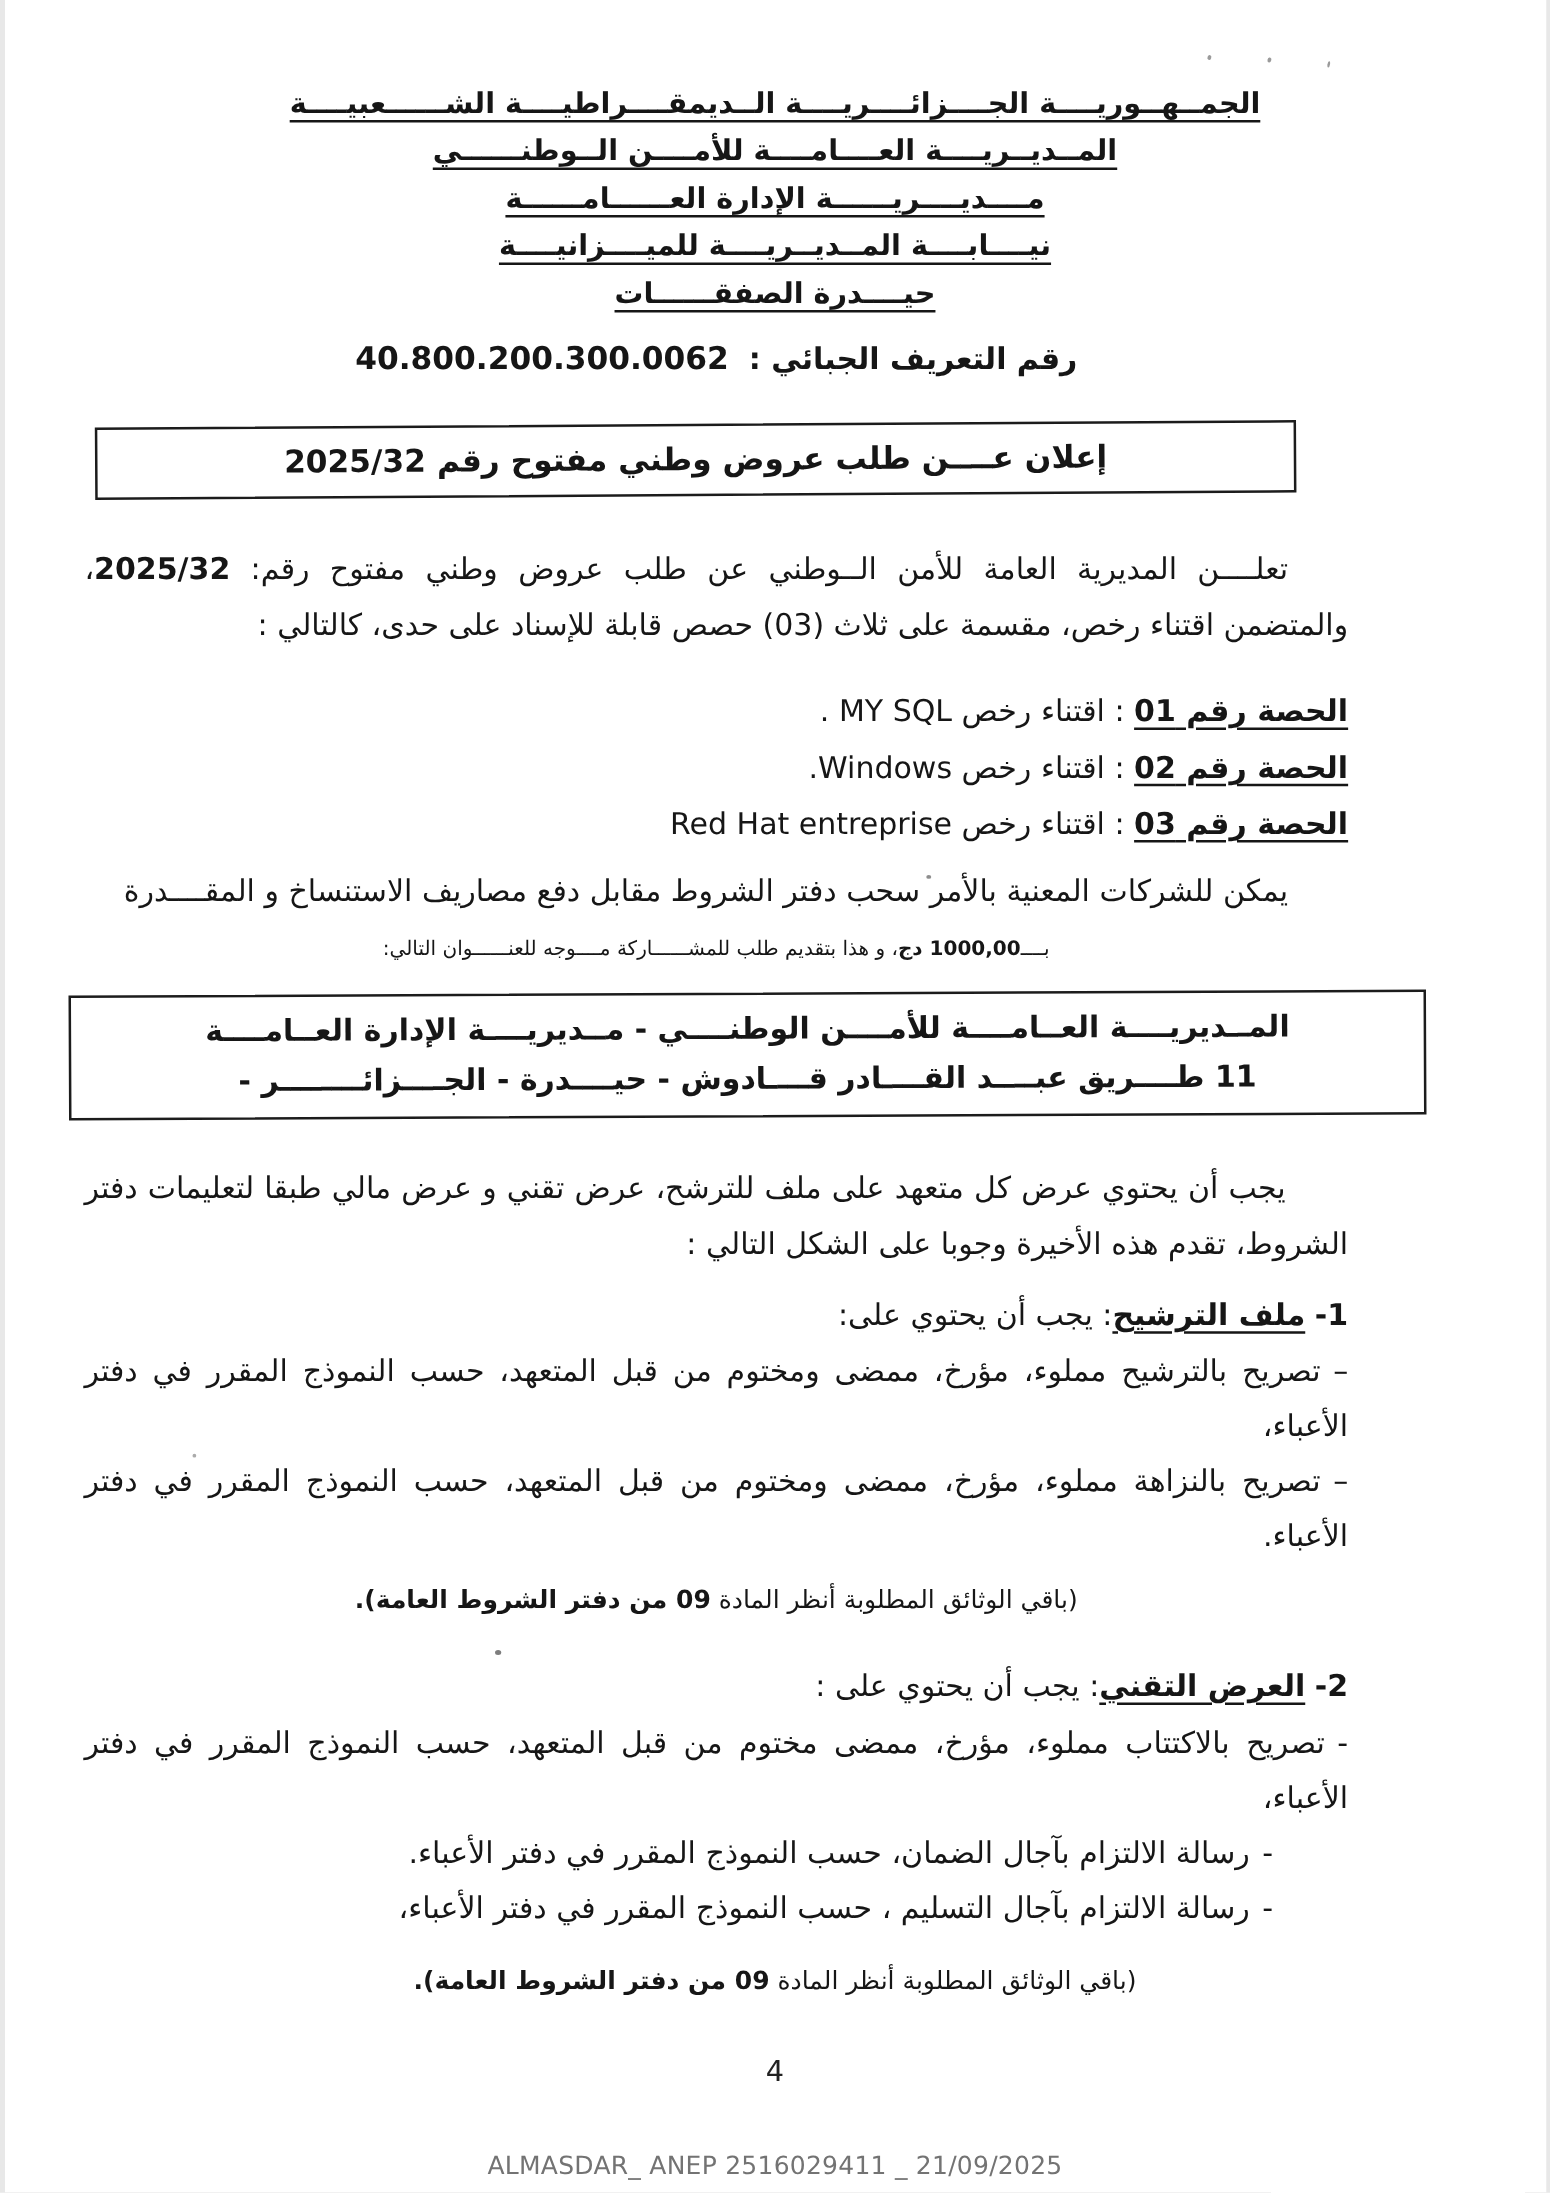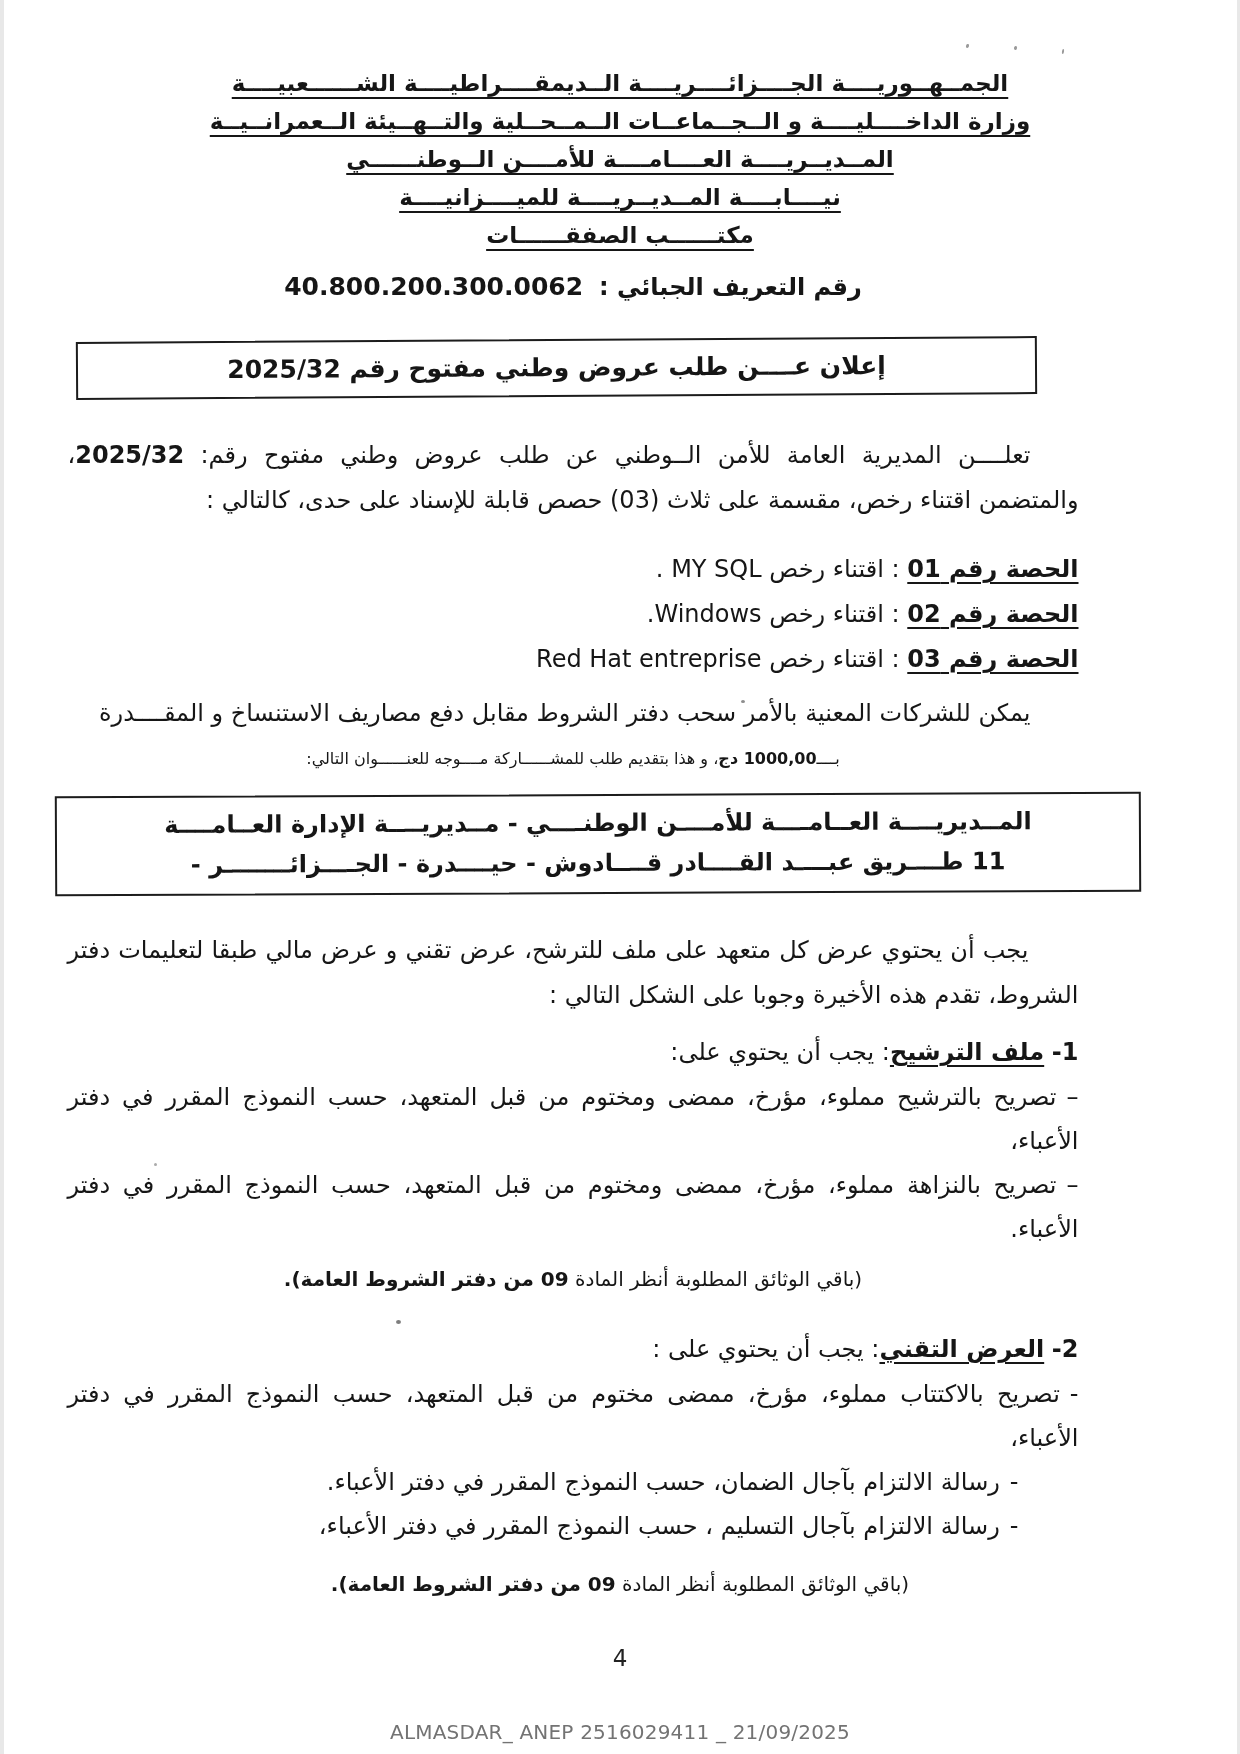--- a/index.html
+++ b/index.html
@@ -91,24 +91,24 @@
   .s5{left:737px;top:700px;width:4px;height:3px;background:#8d8d8d;}
   .s6{left:150px;top:1163px;width:3px;height:3px;background:#ababab;}
 </style>
 </head>
 <body>
 
 <div class="page">
 
   <div class="hdr">
     <div class="hdr-line"><span>الجمــهــوريــــة الجــــزائــــريــــة الــديمقــــراطيــــة الشــــــعبيــــة</span></div>
-    <div class="hdr-line"><span>وزارة الداخــــليــــة و الــجــماعــات الــمــحــلية والتــهــيئة الــعمرانــيــة</span></div>
     <div class="hdr-line"><span>المــديــريــــة العــــامــــة للأمــــن الــوطنــــــي</span></div>
+    <div class="hdr-line"><span>مــــديــــريــــــة الإدارة العــــــامــــــة</span></div>
     <div class="hdr-line"><span>نيــــابــــة المــديــريــــة للميــــزانيــــة</span></div>
-    <div class="hdr-line"><span>مكتــــــب الصفقــــــات</span></div>
+    <div class="hdr-line"><span>حيــــدرة الصفقــــــات</span></div>
   </div>
 
   <div class="tax content">
     <span>رقم التعريف الجبائي :</span><span class="tax-value">40.800.200.300.0062</span>
   </div>
 
   <div class="title-box">
     <span>إعلان عــــن طلب عروض وطني مفتوح رقم 2025/32</span>
   </div>
 

